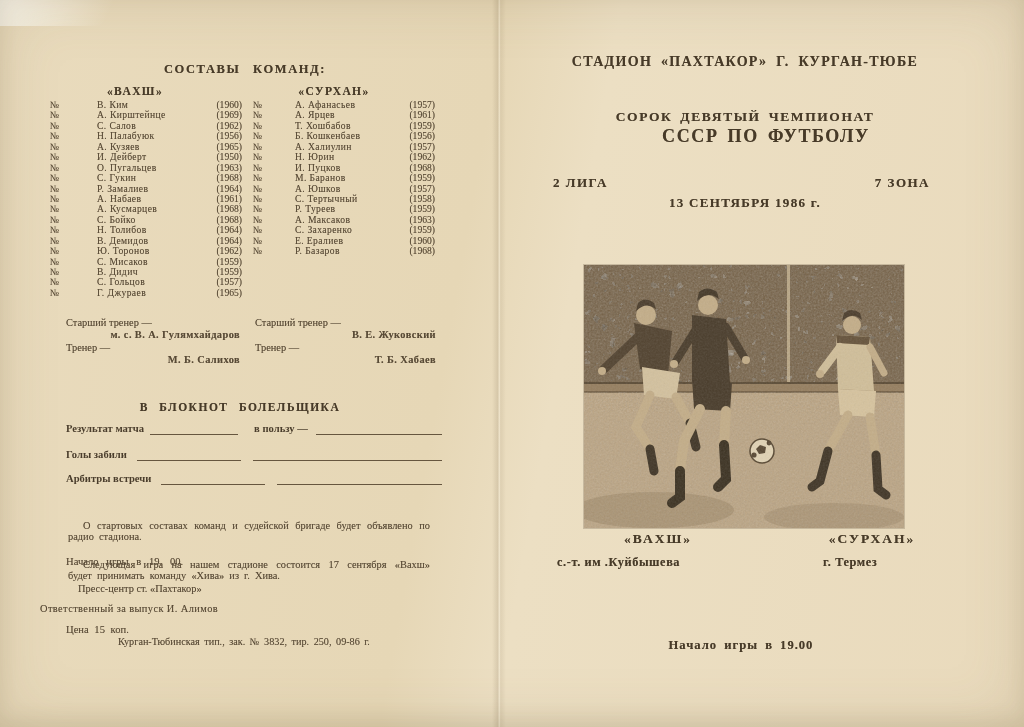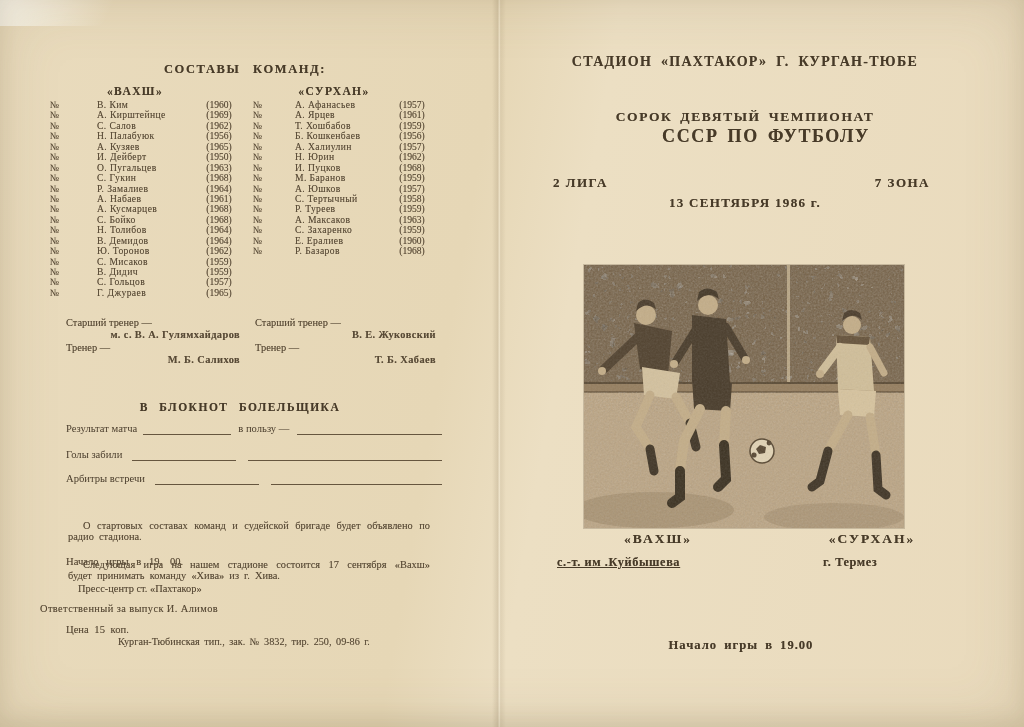--- a/index.html
+++ b/index.html
@@ -34,55 +34,55 @@
   .lineups-title{left:20px;top:62px;width:450px;font-size:12.5px;letter-spacing:1.6px;word-spacing:8px;}
   .team-head1{left:85px;top:85px;width:100px;font-size:11.5px;letter-spacing:1.4px;}
   .team-head2{left:284px;top:85px;width:100px;font-size:11.5px;letter-spacing:1.4px;}
   .roster{top:100px;font-size:9.6px;line-height:10.45px;}
   .roster-1{left:50px;width:192px;}
   .roster-2{left:253px;width:182px;}
   .prow{display:flex;height:10.45px;}
   .roster-1 .pno{width:47px;}
   .roster-2 .pno{width:42px;}
   .pname{flex:1;letter-spacing:.4px;}
-  .pyear{width:46px;text-align:center;}
+  .pyear{width:46px;text-align:right;}
   .staff{font-size:10.4px;line-height:12.3px;}
   .staff-1{left:66px;top:317px;width:174px;}
   .staff-2{left:255px;top:317px;width:181px;}
   .staff .sname{text-align:right;font-weight:bold;letter-spacing:.4px;}
   .nb-title{left:0px;top:401px;width:480px;font-size:11.5px;letter-spacing:1.5px;word-spacing:6px;}
-  .nb-row{left:66px;width:376px;display:flex;align-items:flex-end;font-size:10.6px;line-height:12px;}
+  .nb-row{left:66px;width:376px;display:flex;align-items:flex-end;font-size:10.6px;line-height:12px;font-weight:bold;}
   .nb-row-1{top:423px;}
   .nb-row-2{top:449px;}
   .nb-row-3{top:473px;}
   .blank{border-bottom:1px solid #66563f;height:11px;display:inline-block;}
   .bl-a{width:88px;margin-left:6px;}
   .bl-b{flex:1;margin-left:8px;}
   .bl-c{width:104px;margin-left:10px;}
   .bl-d{flex:1;margin-left:12px;}
-  .nb-mid{margin-left:7px;white-space:nowrap;}
+  .nb-mid{margin-left:16px;white-space:nowrap;}
   .ann{left:52px;top:504px;width:394px;font-size:10.4px;line-height:11.3px;text-align:justify;}
   .ann p{margin:16px;text-indent:15px;word-spacing:2.5px;}
   .kickoff1{left:66px;top:556px;font-size:10.6px;word-spacing:5px;}
   .press{left:78px;top:583px;font-size:10.4px;}
   .responsible{left:40px;top:603px;font-size:10.4px;letter-spacing:.4px;}
   .price{left:66px;top:624px;font-size:10.6px;word-spacing:3px;}
   .imprint{left:118px;top:636px;font-size:10.2px;word-spacing:2px;}
 
   
   .stadium{left:500px;top:54px;width:490px;font-size:14px;letter-spacing:1.3px;word-spacing:4px;}
   .champ1{left:500px;top:109px;width:490px;font-size:13.5px;letter-spacing:1.6px;word-spacing:3px;}
   .champ2{left:521px;top:126px;width:490px;font-size:18px;letter-spacing:1.6px;word-spacing:3px;font-family:Liberation Serif, serif;}
   .league{left:553px;top:175px;font-size:13px;letter-spacing:1.5px;}
   .zone{left:860px;top:175px;width:70px;text-align:right;font-size:13px;letter-spacing:1.5px;}
   .mdate{left:500px;top:195px;width:490px;font-size:13px;letter-spacing:1.3px;}
   .photo{left:584px;top:265px;width:320px;height:263px;box-shadow:0 0 0 1px rgba(90,75,55,.25);}
   .home-name{left:588px;top:531px;width:140px;font-size:13.5px;letter-spacing:2px;}
   .away-name{left:802px;top:531px;width:140px;font-size:13.5px;letter-spacing:2px;}
-  .home-loc{left:557px;top:555px;font-size:12.3px;letter-spacing:.6px;text-decoration:underline;}
+  .home-loc{left:557px;top:555px;font-size:12.3px;letter-spacing:.6px;}
   .away-loc{left:823px;top:555px;font-size:12.3px;letter-spacing:.6px;}
   .kickoff2{left:591px;top:638px;width:300px;font-size:12.6px;letter-spacing:1px;word-spacing:3px;}
 </style>
 </head>
 <body>
 
 <div class="spread">
   <div class="scan-sliver"></div>
 
   <div>

